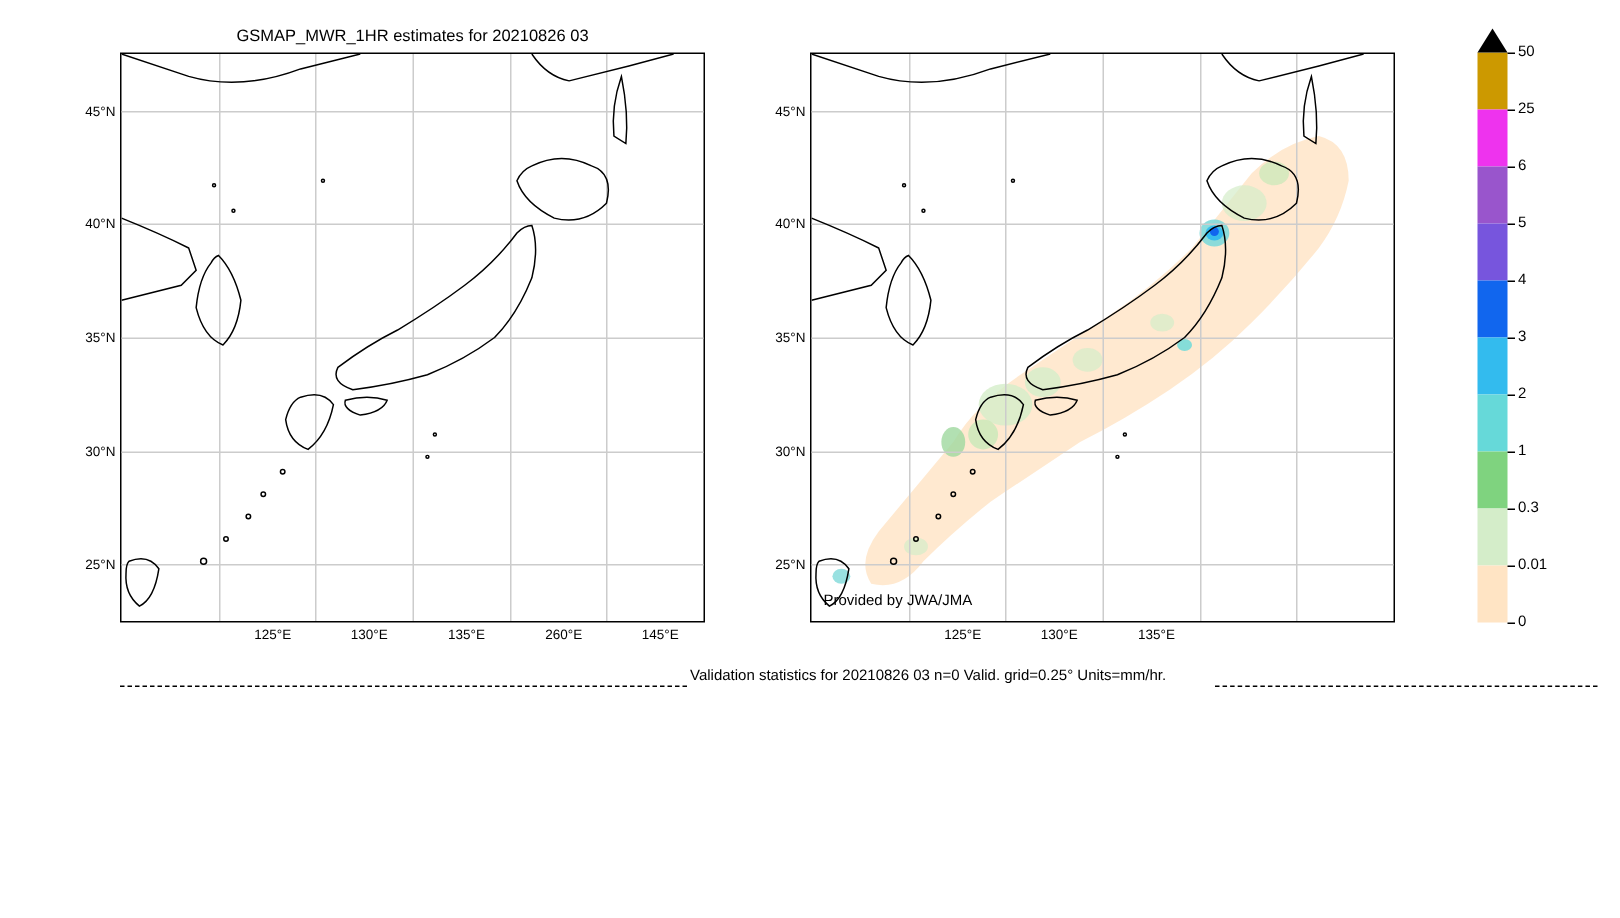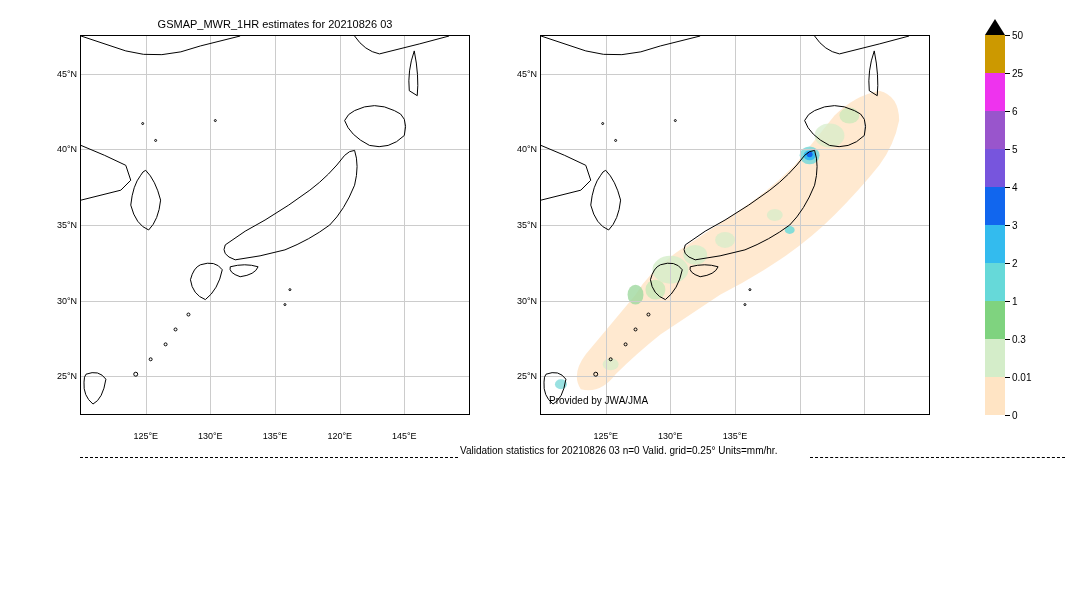--- a/index.html
+++ b/index.html
@@ -42,29 +42,30 @@
       left: 0;
       width: 100%;
       text-align: center;
       font-size: 11px;
       color: black;
     }
     .axis-label {
       position: absolute;
       font-size: 9px;
       color: black;
+      margin-left: 36px;
     }
     .y-label {
       right: 100%;
       padding-right: 4px;
       transform: translateY(-50%);
     }
     .x-label {
       top: 100%;
-      padding-top: 17px;
+      padding-top: 4px;
       transform: translateX(-50%);
     }
     .grid-h {
       position: absolute;
       left: 0;
       width: 100%;
       border-top: 1px solid #ccc;
     }
     .grid-v {
       position: absolute;
@@ -152,21 +153,21 @@
 
     <div class="axis-label y-label" style="top:10%">45°N</div>
     <div class="axis-label y-label" style="top:30%">40°N</div>
     <div class="axis-label y-label" style="top:50%">35°N</div>
     <div class="axis-label y-label" style="top:70%">30°N</div>
     <div class="axis-label y-label" style="top:90%">25°N</div>
 
     <div class="axis-label x-label" style="left:16.7%">125°E</div>
     <div class="axis-label x-label" style="left:33.3%">130°E</div>
     <div class="axis-label x-label" style="left:50%">135°E</div>
-    <div class="axis-label x-label" style="left:66.7%">120°E</div>
+    <div class="axis-label x-label" style="left:66.7%">260°E</div>
     <div class="axis-label x-label" style="left:83.3%">145°E</div>
 
     <svg class="coastline" viewBox="0 0 390 380">
       <g fill="none" stroke="black" stroke-width="1">
 
         <path d="M 0 0 L 45 15 Q 80 25 120 10 L 160 0"></path>
         <path d="M 275 0 Q 285 15 300 18 L 340 8 L 370 0"></path>
 
         <path d="M 335 15 Q 340 40 338 60 L 330 55 Q 328 35 335 15 Z"></path>
 

